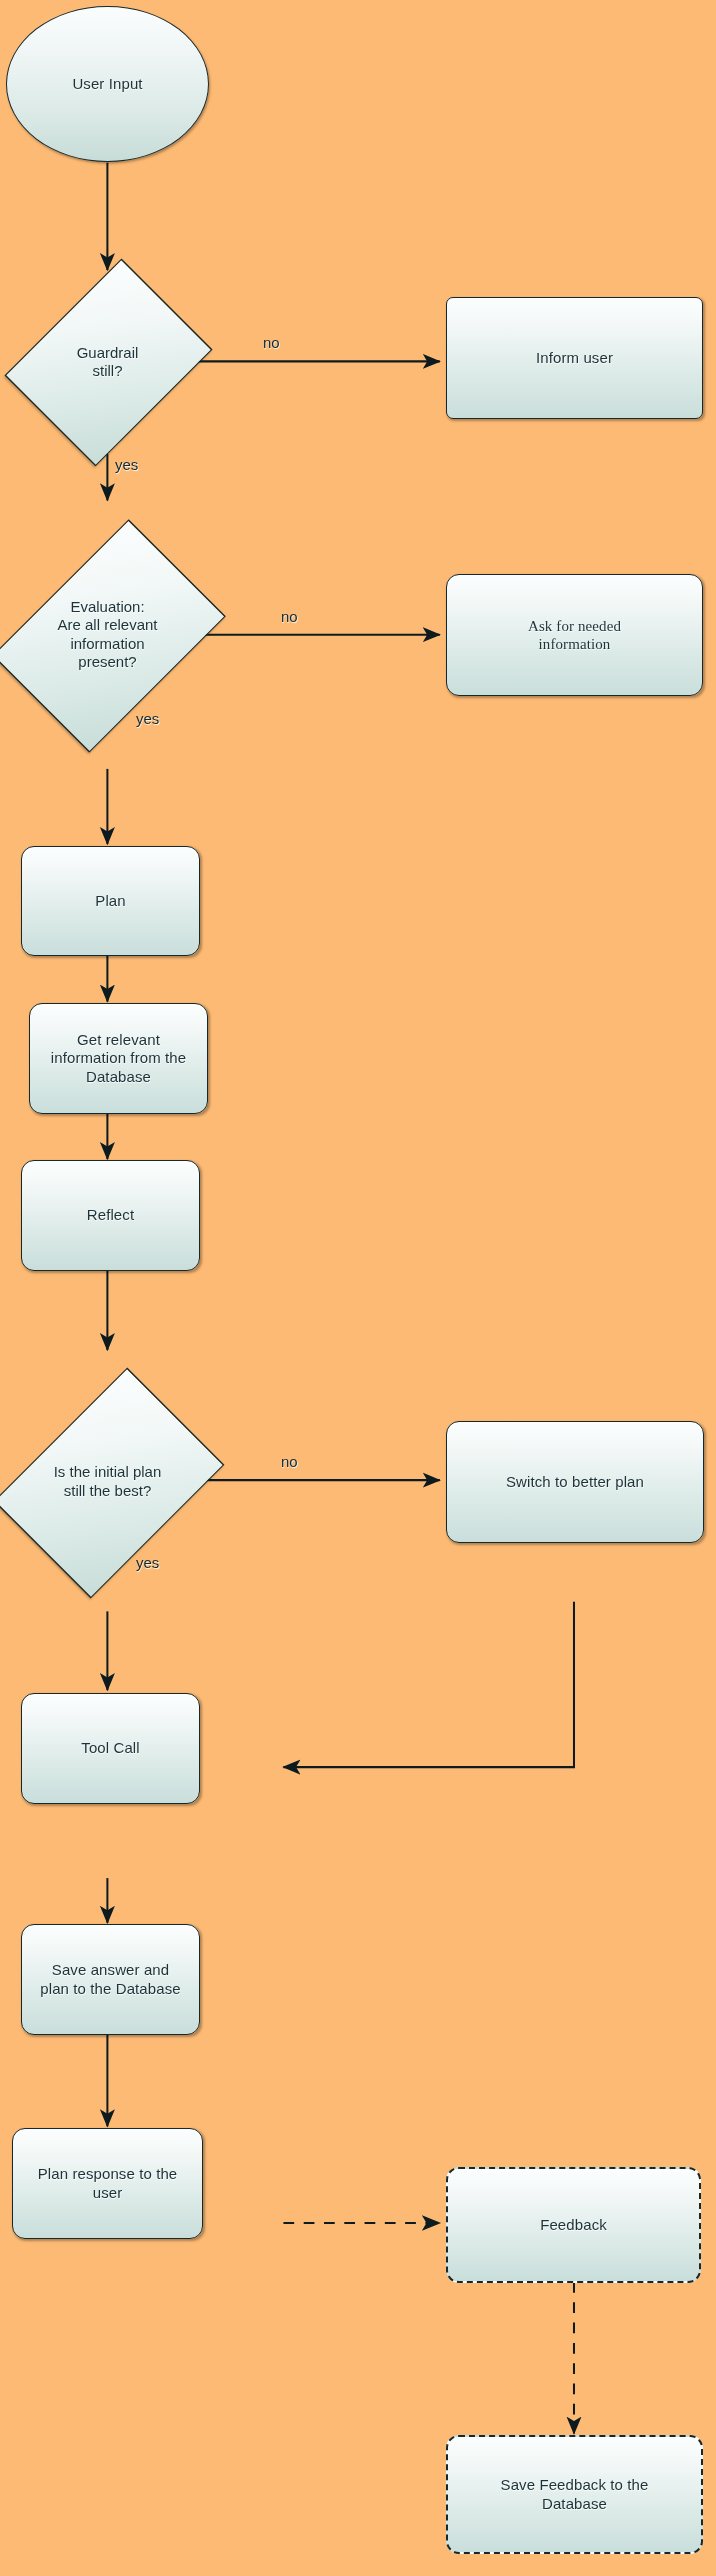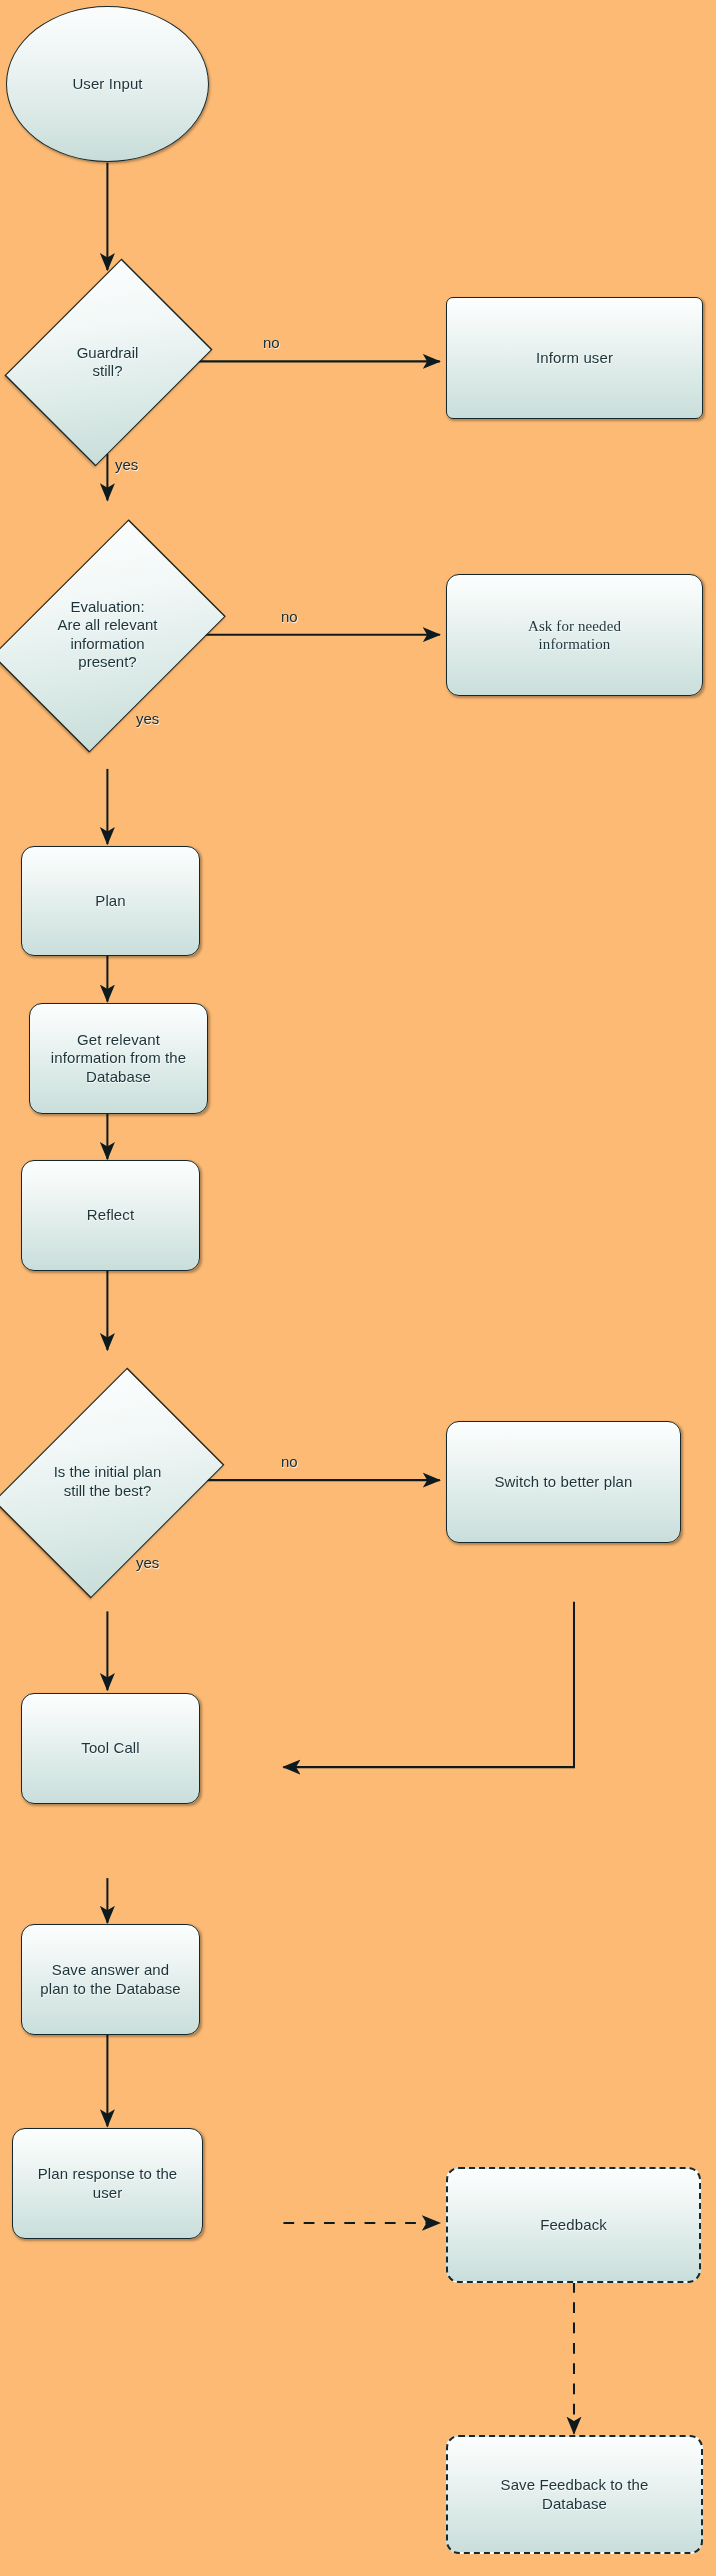--- a/index.html
+++ b/index.html
@@ -192,21 +192,21 @@
   </div>
 
   <div class="node-decision" style="left:12px; top:1350px; width:191px; height:263px;">
     <div class="diamond-shape" style="width:134px; height:134px; margin-left:-67px; margin-top:-67px; transform: rotate(45deg) scale(1.01, 1.39);"></div>
     <div class="diamond-label">
       <div>Is the initial plan</div>
       <div>still the best?</div>
     </div>
   </div>
 
-  <div class="node node-process" style="left:446px; top:1421px; width:235px; height:122px;">
+  <div class="node node-process" style="left:446px; top:1421px; width:258px; height:122px;">
     <span>Switch to better plan</span>
   </div>
 
   <div class="node node-process" style="left:21px; top:1693px; width:179px; height:111px;">
     <span>Tool Call</span>
   </div>
 
   <div class="node node-process" style="left:21px; top:1924px; width:179px; height:111px;align-items:center;">
     <div>
       <div>Save answer and</div>

